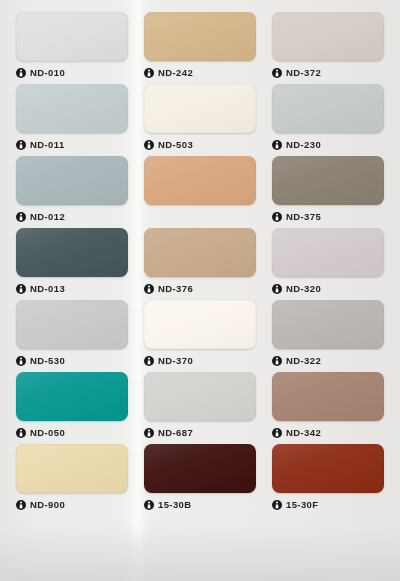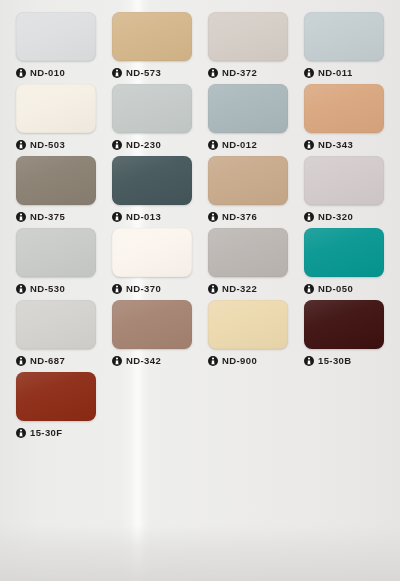--- a/index.html
+++ b/index.html
@@ -58,21 +58,21 @@
     background: linear-gradient(90deg,
       rgba(255,255,255,0.0),
       rgba(255,255,255,0.55),
       rgba(255,255,255,0.0));
     pointer-events: none;
   }
 
   #grid {
     position: relative;
     display: grid;
-    grid-template-columns: repeat(4, 1fr);
+    grid-template-columns: repeat(3, 1fr);
     column-gap: 0px;
     row-gap: 0px;
     padding: 12px 8px 0 8px;
     box-sizing: border-box;
   }
 
   .cell {
     position: relative;
     height: 72px;
     padding: 0 8px 0 8px;
@@ -150,21 +150,21 @@
     </div>
 
     <div class="cell">
       <div class="chip" style="background-color: rgb(213, 182, 138);"></div>
       <div class="label-row">
         <svg class="info-icon" viewBox="0 0 20 20">
           <circle cx="10" cy="10" r="10" fill="#1a1a1a"></circle>
           <circle cx="10" cy="5.1" r="2.1" fill="#ffffff"></circle>
           <path d="M7.6 9.2 h4.8 v3.2 q0 2.6 1.1 3.9 h-7 q1.1 -1.3 1.1 -3.9 z" fill="#ffffff"></path>
         </svg>
-        <span class="code">ND-573</span>
+        <span class="code">ND-242</span>
       </div>
     </div>
 
     <div class="cell">
       <div class="chip" style="background-color: rgb(213, 205, 198);"></div>
       <div class="label-row">
         <svg class="info-icon" viewBox="0 0 20 20">
           <circle cx="10" cy="10" r="10" fill="#1a1a1a"></circle>
           <circle cx="10" cy="5.1" r="2.1" fill="#ffffff"></circle>
           <path d="M7.6 9.2 h4.8 v3.2 q0 2.6 1.1 3.9 h-7 q1.1 -1.3 1.1 -3.9 z" fill="#ffffff"></path>
@@ -216,28 +216,20 @@
           <circle cx="10" cy="10" r="10" fill="#1a1a1a"></circle>
           <circle cx="10" cy="5.1" r="2.1" fill="#ffffff"></circle>
           <path d="M7.6 9.2 h4.8 v3.2 q0 2.6 1.1 3.9 h-7 q1.1 -1.3 1.1 -3.9 z" fill="#ffffff"></path>
         </svg>
         <span class="code">ND-012</span>
       </div>
     </div>
 
     <div class="cell">
       <div class="chip" style="background-color: rgb(217, 166, 126);"></div>
-      <div class="label-row">
-        <svg class="info-icon" viewBox="0 0 20 20">
-          <circle cx="10" cy="10" r="10" fill="#1a1a1a"></circle>
-          <circle cx="10" cy="5.1" r="2.1" fill="#ffffff"></circle>
-          <path d="M7.6 9.2 h4.8 v3.2 q0 2.6 1.1 3.9 h-7 q1.1 -1.3 1.1 -3.9 z" fill="#ffffff"></path>
-        </svg>
-        <span class="code">ND-343</span>
-      </div>
     </div>
 
     <div class="cell">
       <div class="chip" style="background-color: rgb(137, 127, 113);"></div>
       <div class="label-row">
         <svg class="info-icon" viewBox="0 0 20 20">
           <circle cx="10" cy="10" r="10" fill="#1a1a1a"></circle>
           <circle cx="10" cy="5.1" r="2.1" fill="#ffffff"></circle>
           <path d="M7.6 9.2 h4.8 v3.2 q0 2.6 1.1 3.9 h-7 q1.1 -1.3 1.1 -3.9 z" fill="#ffffff"></path>
         </svg>

